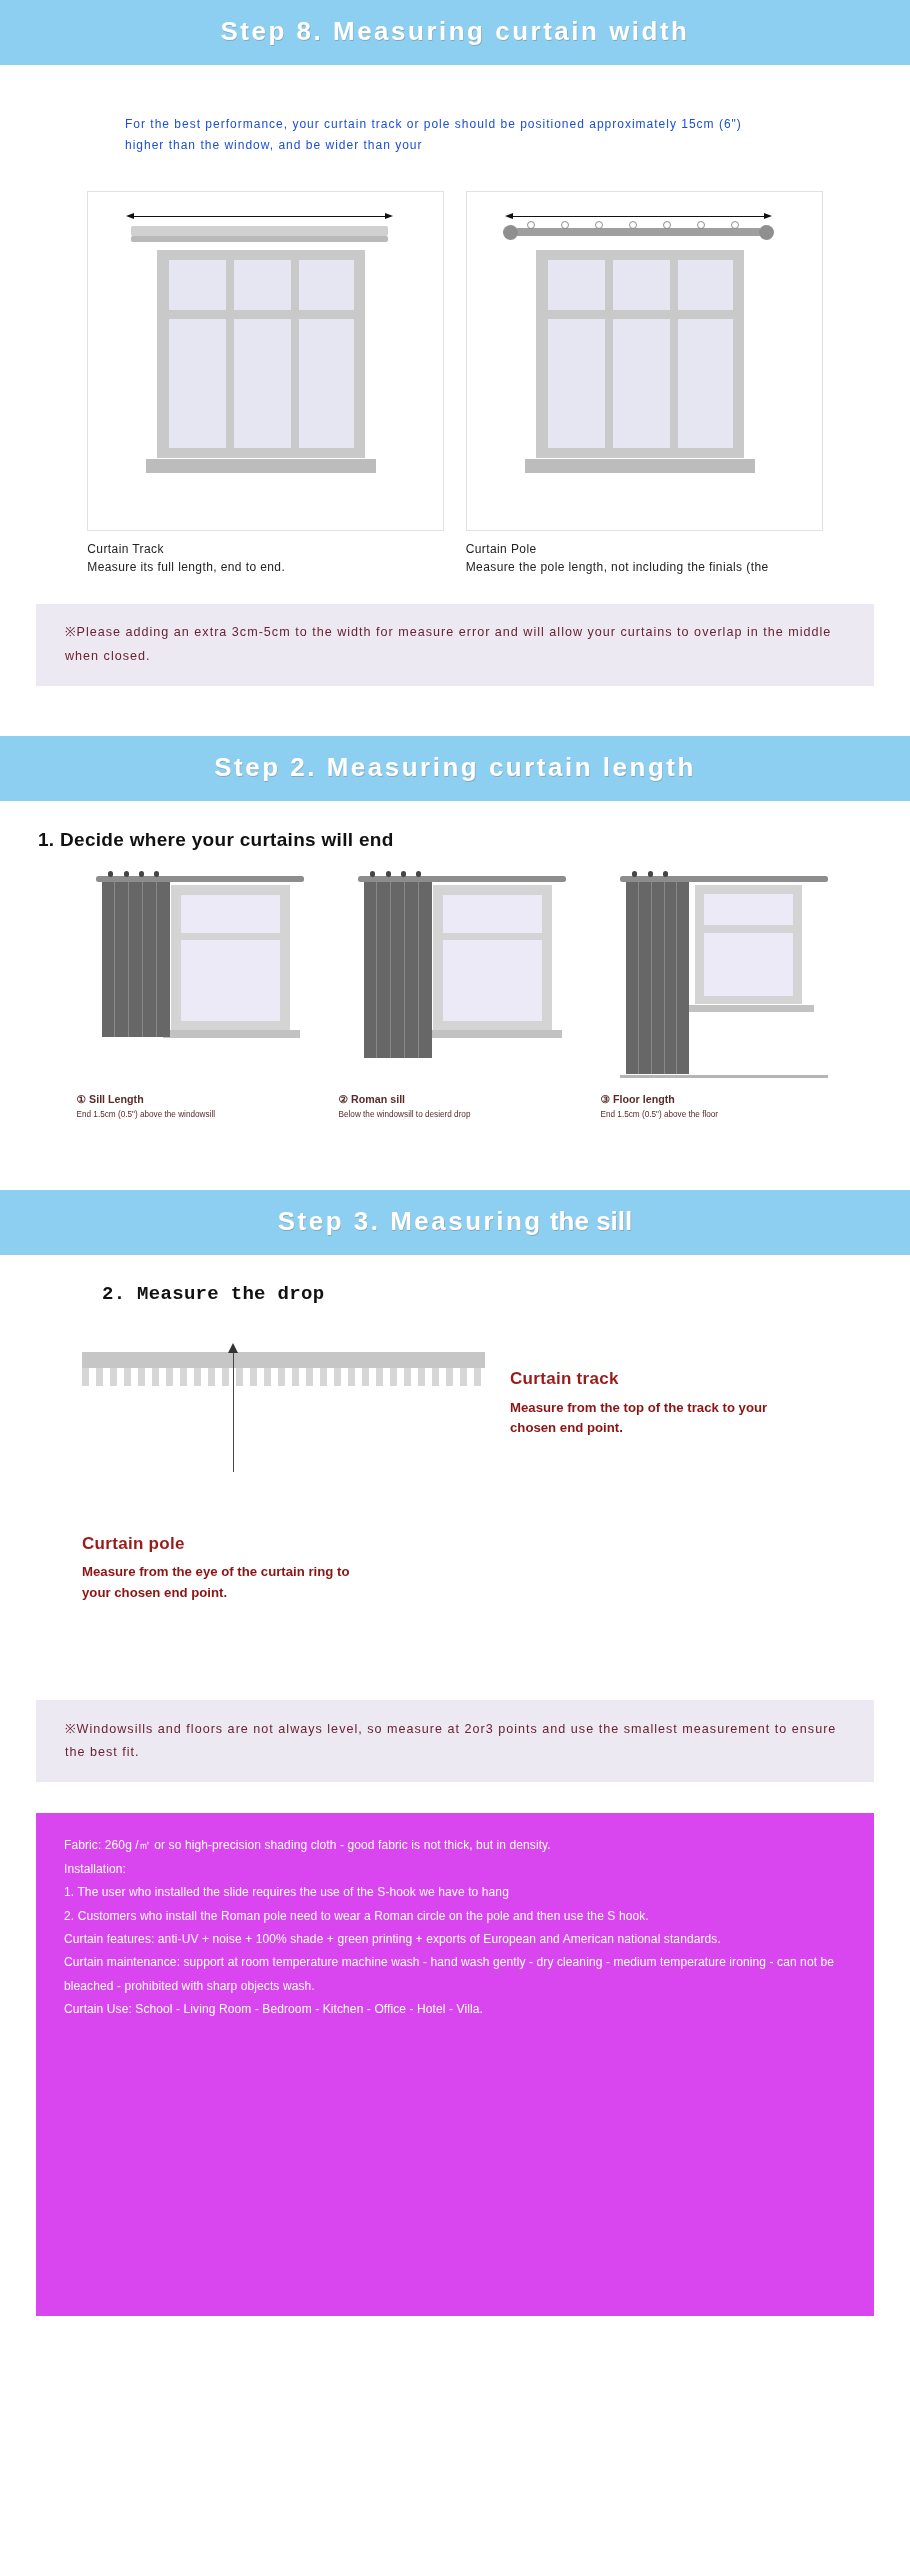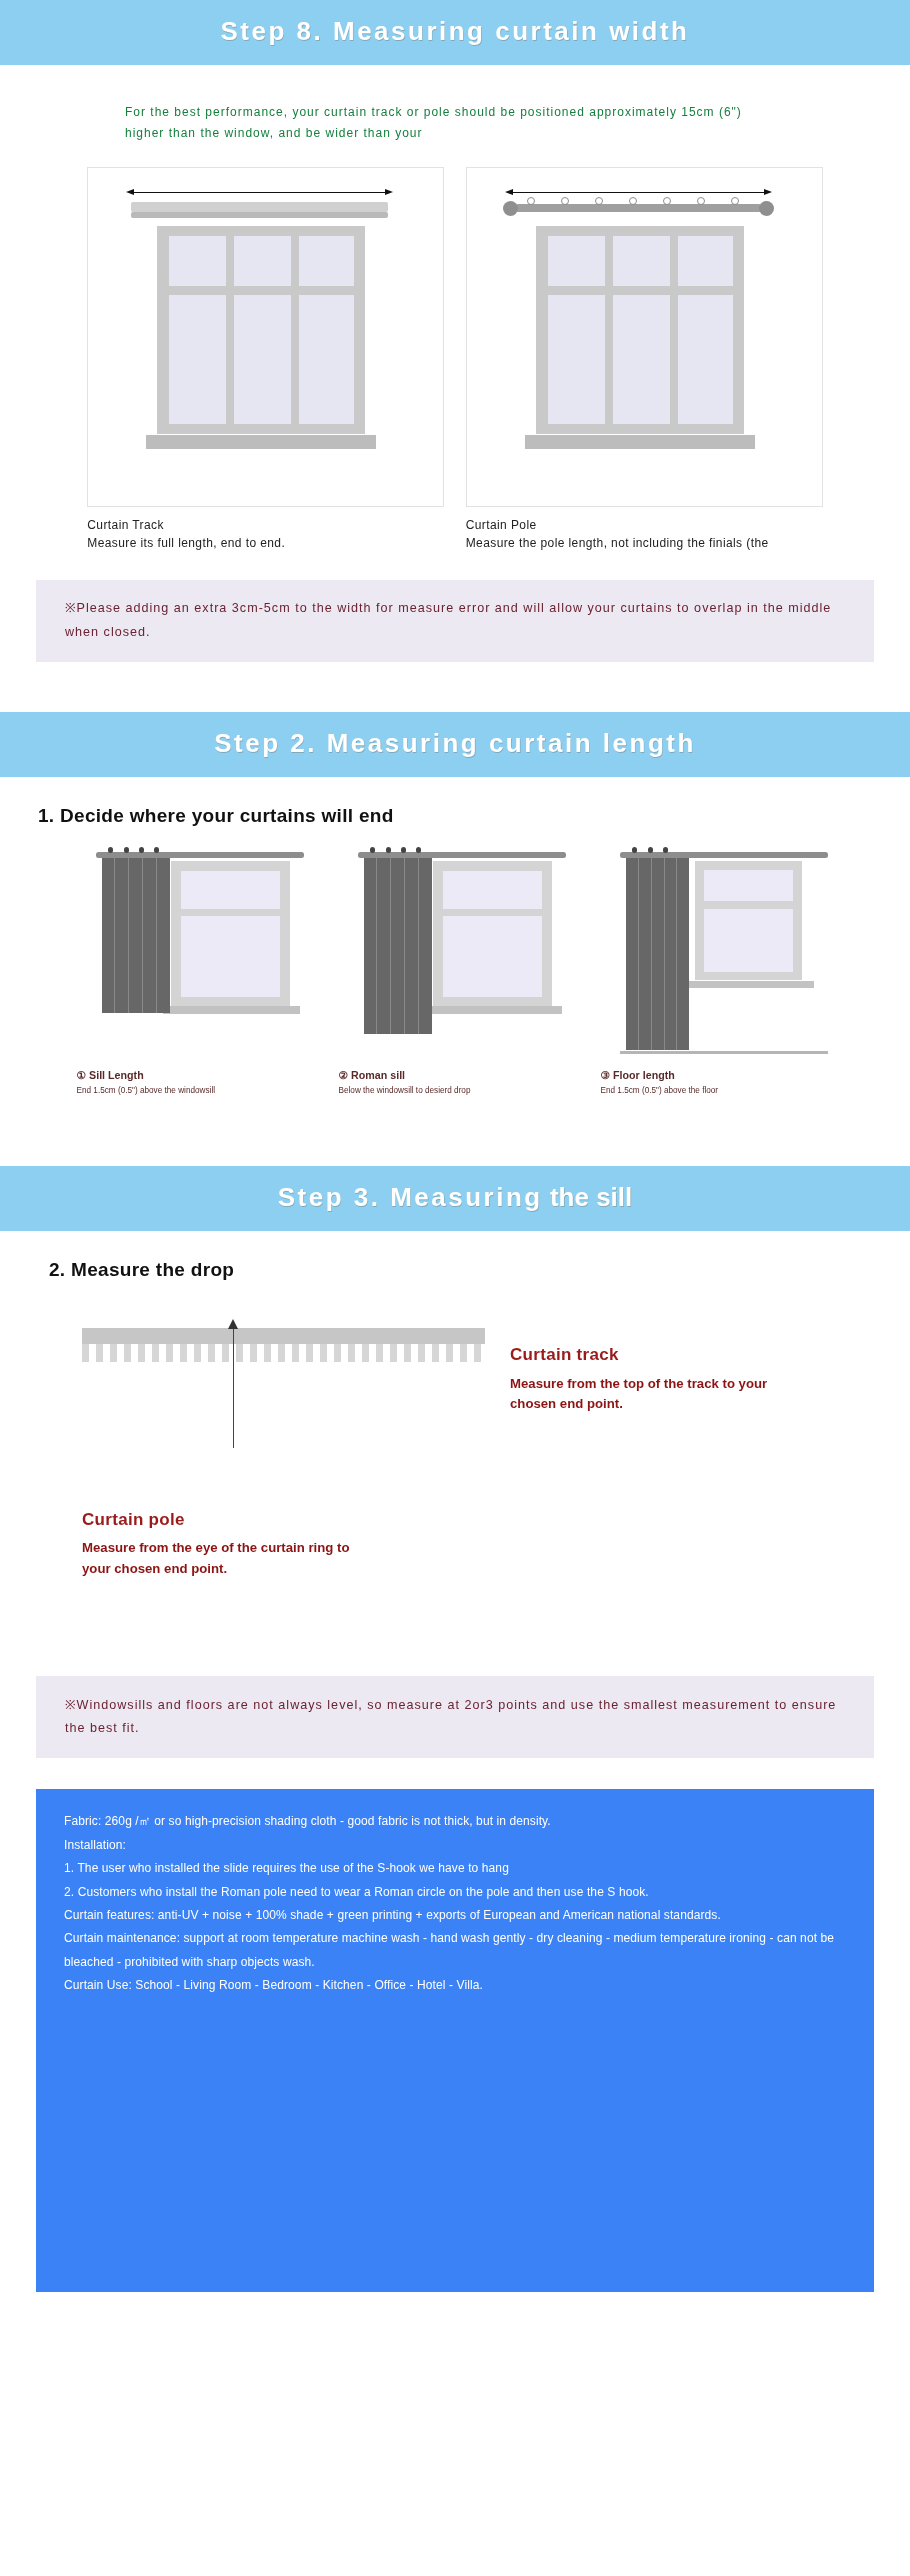--- a/index.html
+++ b/index.html
@@ -24,25 +24,25 @@
     text-shadow:0.6px 0.6px 0.6px rgba(120,120,120,.45);
   }
   .banner .sub { letter-spacing:0px; }
 
   .wrap { padding:0 75px; }
 
   .intro {
     font-size:12px;
     line-height:1.75;
     letter-spacing:1px;
-    color:#15803d;
+    color:#1d4ed8;
     padding:33px 0 19px 0;
     text-align:left;
     max-width:660px;
-    margin:4px auto;
+    margin:16px auto;
   }
 
   
   .win-row { display:flex; gap:21.4px; justify-content:center; }
   .win-card { width:357px; }
   .win-box {
     border:0.6px solid #e2e2e2;
     background:#fff;
     height:340px;
     position:relative;
@@ -99,21 +99,21 @@
   .drop-h { color:#9b1b1b; font-size:17px; font-weight:bold; letter-spacing:0.3px;}
   .drop-p { color:#8d1414; font-size:13.2px; font-weight:bold; line-height:1.55; margin-top:8.8px; max-width:270px;}
 
   .track-art { width:403px; height:75px; position:relative; }
   .pole-art { width:415px; height:208px; position:relative; background:#f4f4f4;}
 
   .eye-label { position:absolute; font-size:21.4px; font-weight:bold; color:#111; }
 
   
   .footer {
-    background:#3b82f6;
+    background:#d946ef;
     color:#ffffff;
     font-size:12px;
     line-height:1.95;
     padding:21.4px 28px 25px 28px;
     margin:31px 36px 12px 36px;
     letter-spacing:0.1px;
     min-height:503px;
   }
   .footer p{margin:0;}
 </style>
@@ -270,21 +270,21 @@
       <div class="lab-sub">End 1.5cm (0.5") above the floor</div>
     </div>
   </div>
 
   <div class="spacer-110"></div>
 
   <div class="banner">
     <span>Step 3. Measuring</span><span class="sub"> the sill</span>
   </div>
 
-  <div class="h2" style="padding-left:49px;">2. Measure the drop</div>
+  <div class="h2" style="padding-left:102px;font-family:Liberation Mono, monospace;">2. Measure the drop</div>
 
   <div class="drop-block">
     <div class="drop-art track-art">
       <div style="position:absolute;left:0;top:12.6px;width:403px;height:16.4px;background:#c6c6c6;"></div>
       <div style="position:absolute;left:0;top:29px;width:403px;height:17.6px;background:repeating-linear-gradient(90deg,#d6d6d6 0 7.5px,#ffffff 7.5px 14px);"></div>
       <div style="position:absolute;left:151px;top:7.5px;width:1.3px;height:126px;background:#444;"></div>
       <div style="position:absolute;left:146px;top:3.8px;width:0;height:0;border-left:5.7px solid transparent;border-right:5.7px solid transparent;border-bottom:10px solid #333;"></div>
     </div>
     <div class="drop-text">
       <div class="drop-h">Curtain track</div>

